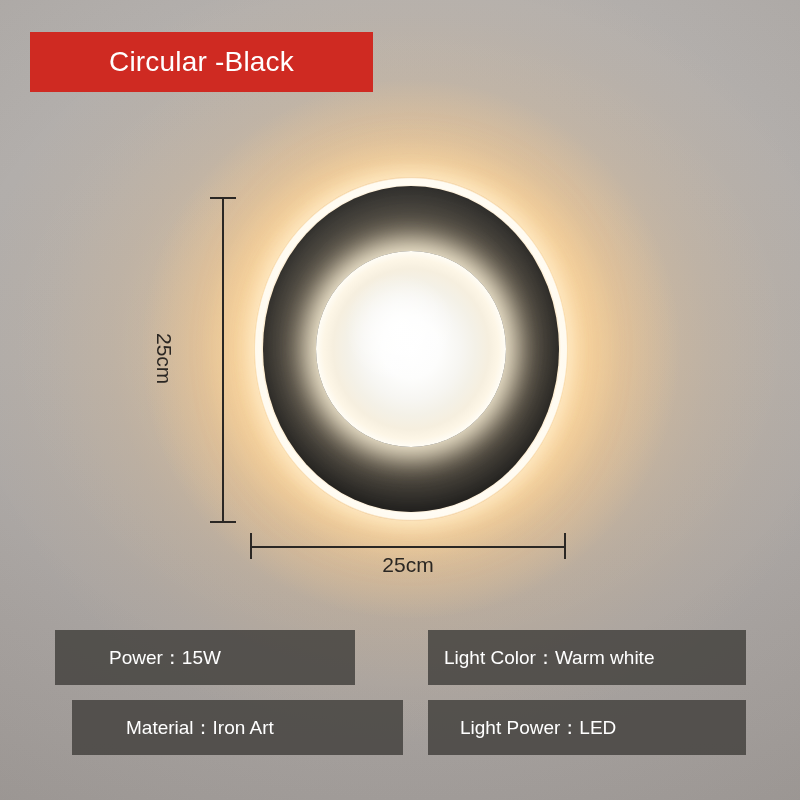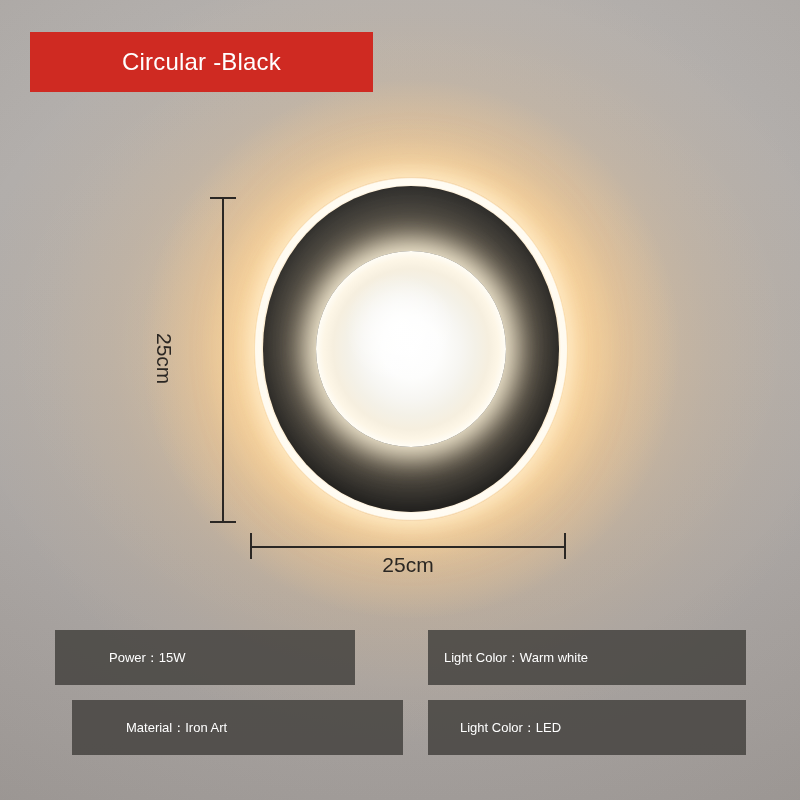--- a/index.html
+++ b/index.html
@@ -145,21 +145,21 @@
     top: 32px;
     width: 343px;
     height: 60px;
     background: #cf2a22;
     display: flex;
     align-items: center;
     justify-content: center;
   }
   .title-banner-text {
     color: #ffffff;
-    font-size: 24px;
+    font-size: 28px;
     letter-spacing: 0.2px;
     white-space: nowrap;
   }
 
   
   .dim-line {
     position: absolute;
     background: #2a2724;
   }
   .dim-v-line  { left: 222px; top: 197px; width: 1.6px; height: 326px; }
@@ -195,21 +195,21 @@
   .spec-box {
     position: absolute;
     background: rgba(72, 69, 66, 0.88);
     display: flex;
     align-items: center;
     box-sizing: border-box;
     padding-left: 54px;
   }
   .spec-text {
     color: #ffffff;
-    font-size: 13px;
+    font-size: 19px;
     white-space: nowrap;
   }
   .spec-power    { left: 55px;  top: 630px; width: 300px; height: 55px; }
   .spec-material { left: 72px;  top: 700px; width: 331px; height: 55px; }
   .spec-color    { left: 428px; top: 630px; width: 318px; height: 55px; padding-left: 16px; }
   .spec-source   { left: 428px; top: 700px; width: 318px; height: 55px; padding-left: 32px; }
 </style>
 </head>
 <body>
 
@@ -249,16 +249,16 @@
 
   <div class="spec-box spec-material">
     <span class="spec-text">Material：Iron Art</span>
   </div>
 
   <div class="spec-box spec-color">
     <span class="spec-text">Light Color：Warm white</span>
   </div>
 
   <div class="spec-box spec-source">
-    <span class="spec-text">Light Color：LED</span>
+    <span class="spec-text">Light Power：LED</span>
   </div>
 
 </div>
 
 </body></html>

